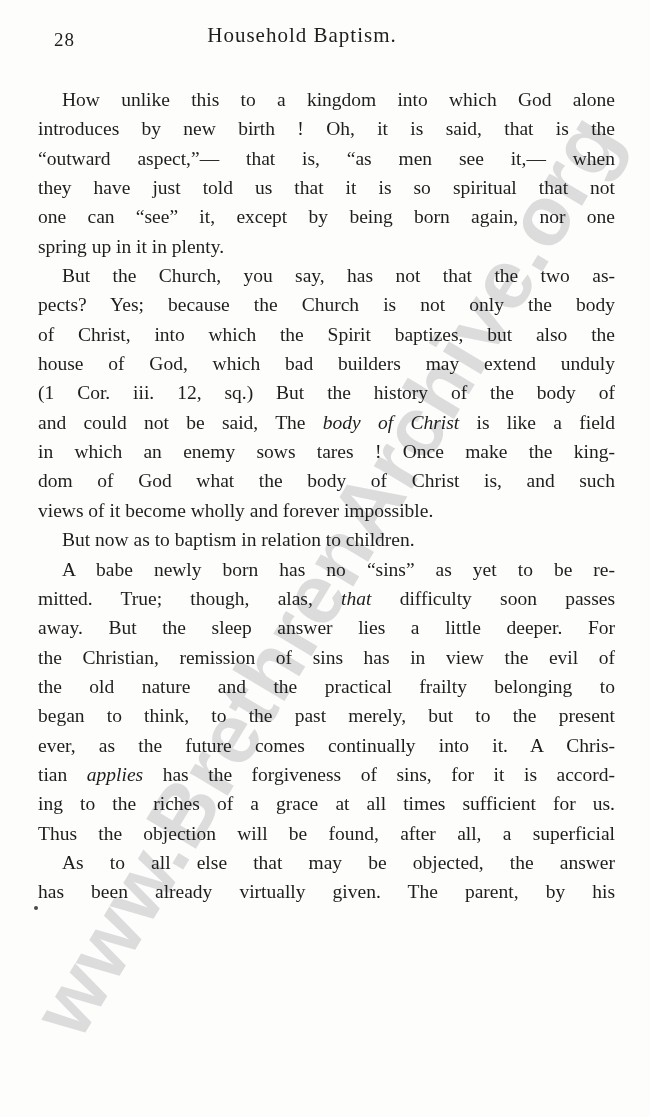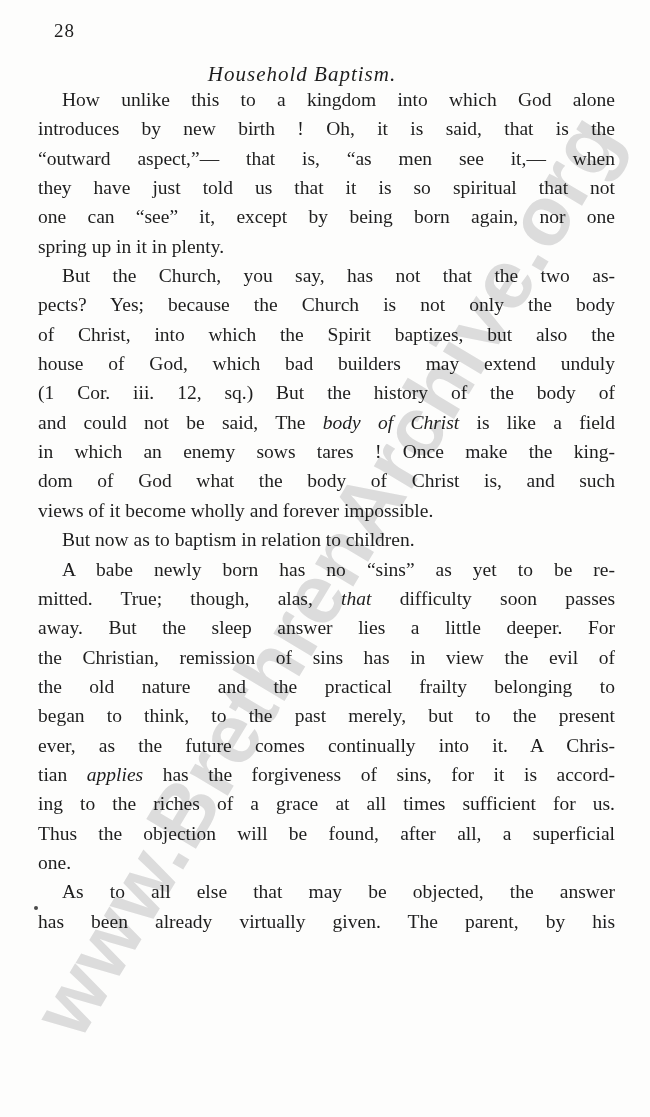--- a/index.html
+++ b/index.html
@@ -30,41 +30,39 @@
     font-weight: bold;
     font-size: 84px;
     letter-spacing: 1px;
     color: #dcdcdc;
     white-space: nowrap;
     z-index: 0;
     user-select: none;
   }
   .page-header {
     position: absolute;
-    top: 14px;
+    top: 23px;
     left: 38px;
     width: 578px;
     height: 34px;
     z-index: 2;
   }
   .page-number {
     position: absolute;
     left: 16px;
     top: 6px;
     font-size: 19px;
     letter-spacing: 1px;
   }
   .running-title {
     display: block;
     text-align: center;
     transform: translateX(-25px);
-    font-style: italic;
     font-size: 21px;
     letter-spacing: 1px;
-    margin-top: 48px;
   }
   .text-block {
     position: absolute;
     top: 85px;
     left: 38px;
     width: 577px;
     z-index: 2;
     font-size: 19.5px;
   }
   .line {
@@ -125,19 +123,18 @@
       <div class="line indent"><span>A babe newly born has no “sins” as yet to be re-</span></div>
       <div class="line"><span>mitted.  True; though, alas, </span><span class="it">that</span><span> difficulty soon passes</span></div>
       <div class="line"><span>away.  But the sleep answer lies a little deeper.  For</span></div>
       <div class="line"><span>the Christian, remission of sins has in view the evil of</span></div>
       <div class="line"><span>the old nature and the practical frailty belonging to</span></div>
       <div class="line"><span>began to think, to the past merely, but to the present</span></div>
       <div class="line"><span>ever, as the future comes continually into it.  A Chris-</span></div>
       <div class="line"><span>tian </span><span class="it">applies</span><span> has the forgiveness of sins, for it is accord-</span></div>
       <div class="line"><span>ing to the riches of a grace at all times sufficient for us.</span></div>
       <div class="line"><span>Thus the objection will be found, after all, a superficial</span></div>
-      <div class="line endp"><span>one.</span></div>
       <div class="line indent"><span>As to all else that may be objected, the answer</span></div>
       <div class="line"><span>has been already virtually given.  The parent, by his</span></div>
     </main>
 
   <div class="speck"></div>
 </div>
 
 </body></html>

